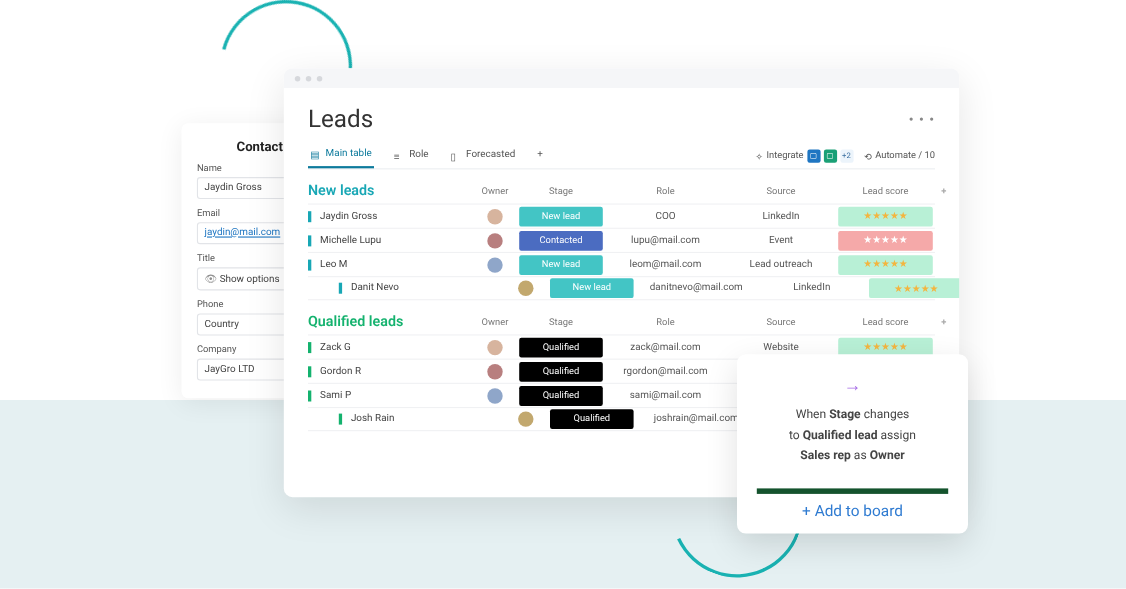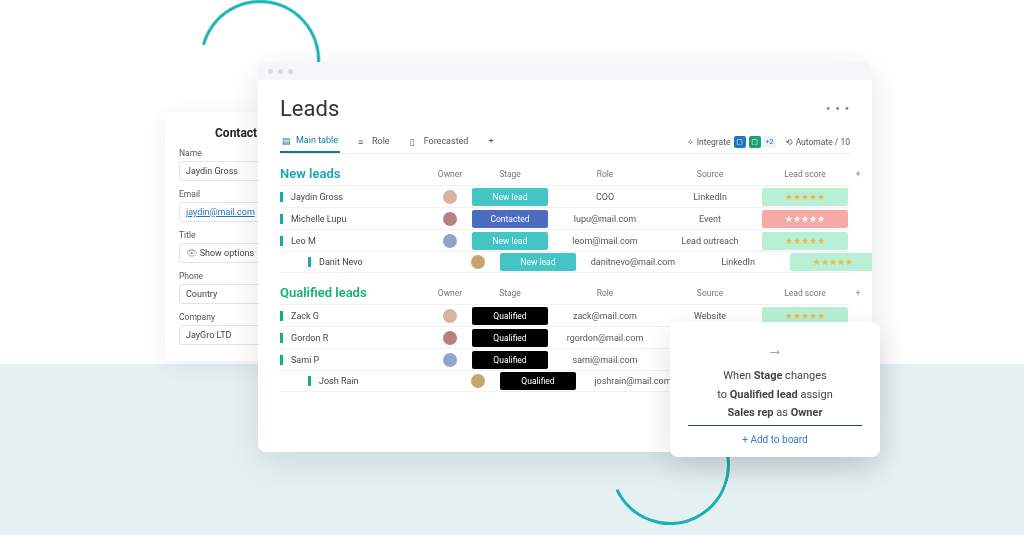--- a/index.html
+++ b/index.html
@@ -105,21 +105,21 @@
 
   
   .auto-card {
     position: absolute; top: 322px; left: 670px; width: 210px;
     background:#fff; border-radius:8px; box-shadow: 0 10px 30px rgba(0,0,0,0.12);
     padding: 18px 18px 12px; text-align:center;
   }
   .auto-arrow { color:#a76ee6; font-size:16px; margin-bottom:8px; }
   .auto-text { font-size:11px; color:#444; line-height:1.7; }
   .auto-text b { font-weight:700; }
-  .auto-add { margin-top:2px; border-top:1px solid #14532d; padding-top:8px; font-size:10px; color:#2f7bd1; cursor:pointer; }
+  .auto-add { margin-top:20px; border-top:5px solid #14532d; padding-top:8px; font-size:14px; color:#2f7bd1; cursor:pointer; }
 </style>
 </head>
 <body>
 
 <div class="arc1"></div>
 <div class="arc2"></div>
 
 <div class="contact-card">
   <div class="heading">Contact us</div>
 

